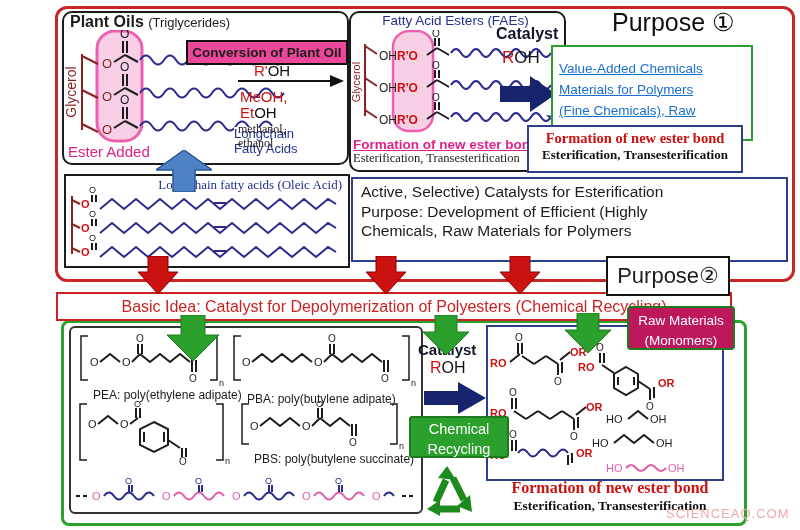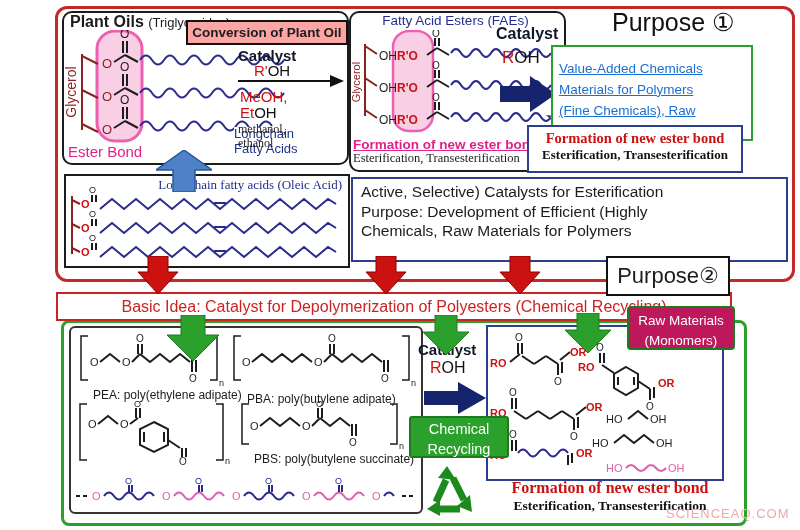--- a/index.html
+++ b/index.html
@@ -55,27 +55,27 @@
       <text x="56" y="41" class="at" font-size="12">O</text>
       <path class="nv" d="M76,63 q6,-9 12,0 t12,0 t12,0 t12,0 t12,0 t12,0 t12,0 t12,0 t12,0 t12,0 t12,0 t12,0"></path>
     </g>
     <g>
       <text x="38" y="104" class="drt" font-size="13">O</text>
       <path class="bk" d="M50,98 L61,91 M61,91 L74,98 M59,89 L59,77 M63,89 L63,77"></path>
       <text x="56" y="74" class="at" font-size="12">O</text>
       <path class="nv" d="M76,96 q6,-9 12,0 t12,0 t12,0 t12,0 t12,0 t12,0 t12,0 t12,0 t12,0 t12,0 t12,0"></path>
     </g>
   </svg>
-  <div class="abs pink" style="left:68px;top:143px;font-size:15px;">Ester Bond</div>
+  <div class="abs pink" style="left:68px;top:143px;font-size:15px;">Ester Added</div>
   <div class="abs navy" style="left:234px;top:127px;font-size:13px;line-height:1.15;background:#fff;">
     <div>Longchain</div>
     <div>Fatty Acids</div>
   </div>
 
-  <div class="abs ctr" style="left:186px;top:20px;width:158px;height:21px;background:#fca5a5;border:2px solid #111;font-size:13.5px;font-weight:bold;line-height:21px;z-index:6;">Conversion of Plant Oil</div>
+  <div class="abs ctr" style="left:186px;top:40px;width:158px;height:21px;background:#ec4899;border:2px solid #111;font-size:13.5px;font-weight:bold;line-height:21px;z-index:6;">Conversion of Plant Oil</div>
 
   <div class="abs blue b" style="left:238px;top:47px;font-size:15px;z-index:5;">Catalyst</div>
   <div class="abs" style="left:254px;top:62px;font-size:15px;z-index:5;">
     <span class="red">R'</span><span class="blk">OH</span>
   </div>
   <svg class="abs" style="left:238px;top:74px;z-index:5;" width="106" height="14" viewBox="0 0 106 14">
     <line x1="0" y1="7" x2="92" y2="7" stroke="#111" stroke-width="2"></line>
       <polygon points="92,1 106,7 92,13" fill="#111"></polygon>
   </svg>
   <div class="abs red" style="left:240px;top:88px;font-size:15px;z-index:5;">MeOH,</div>

